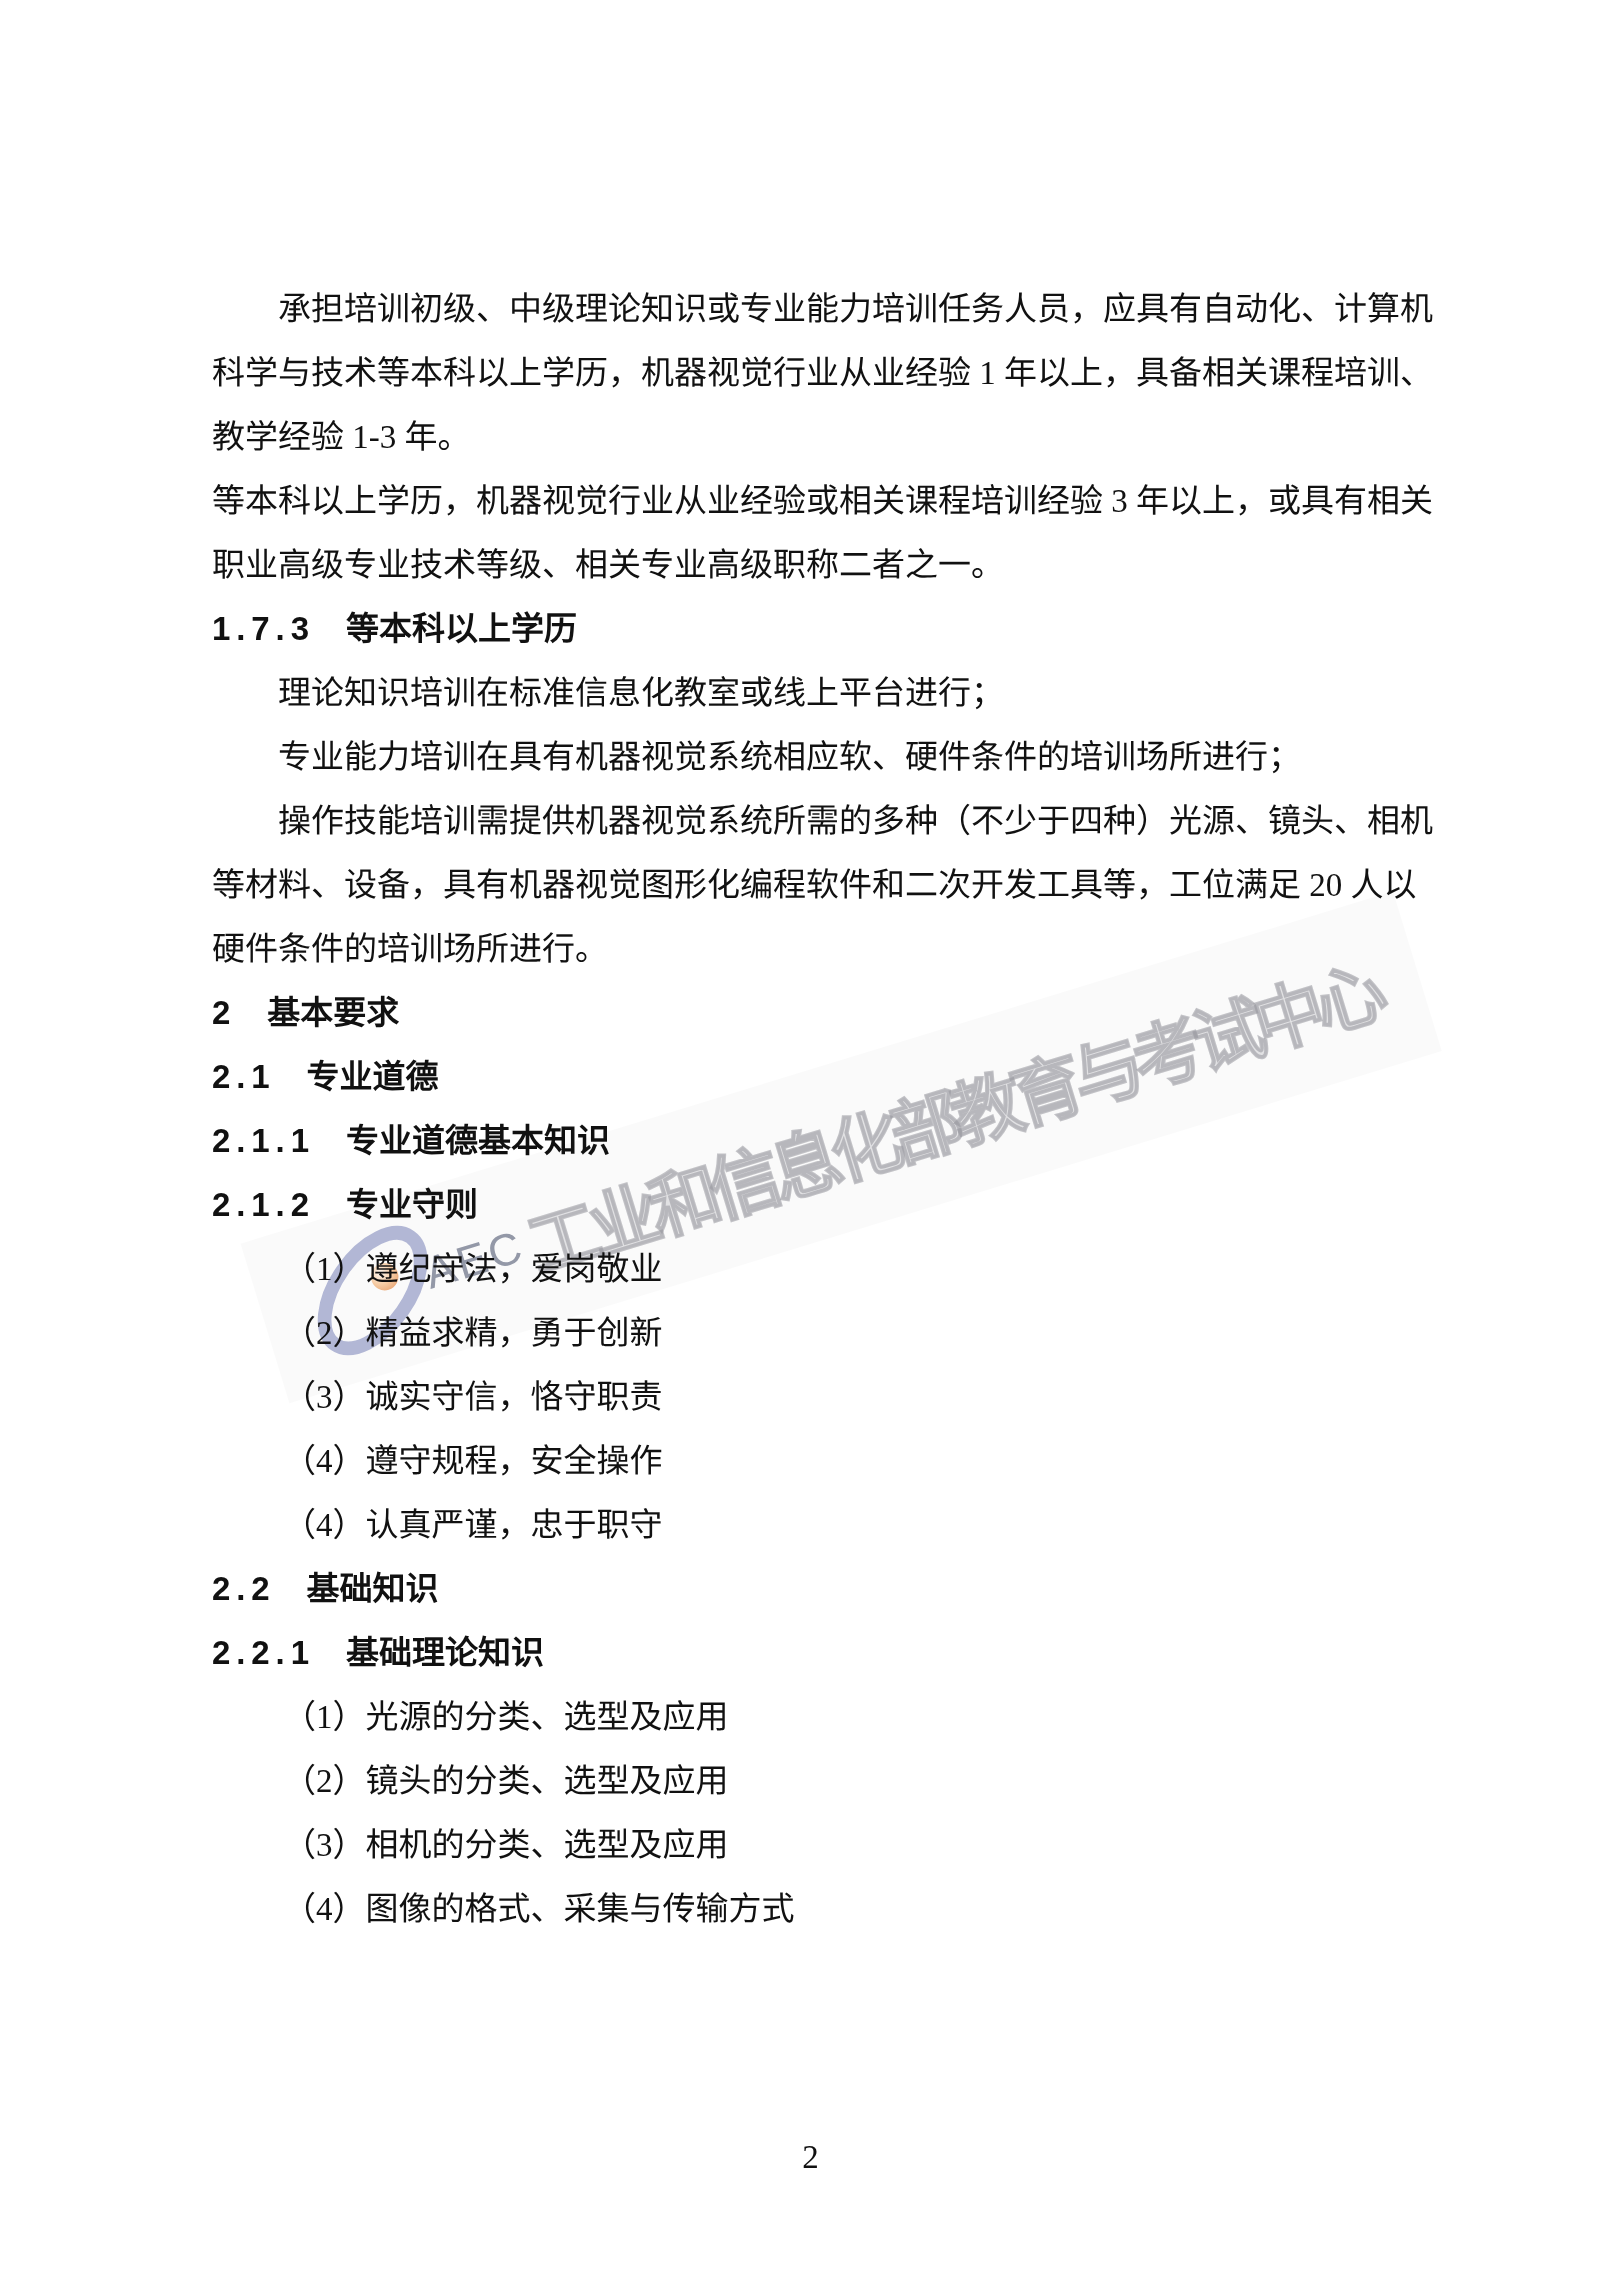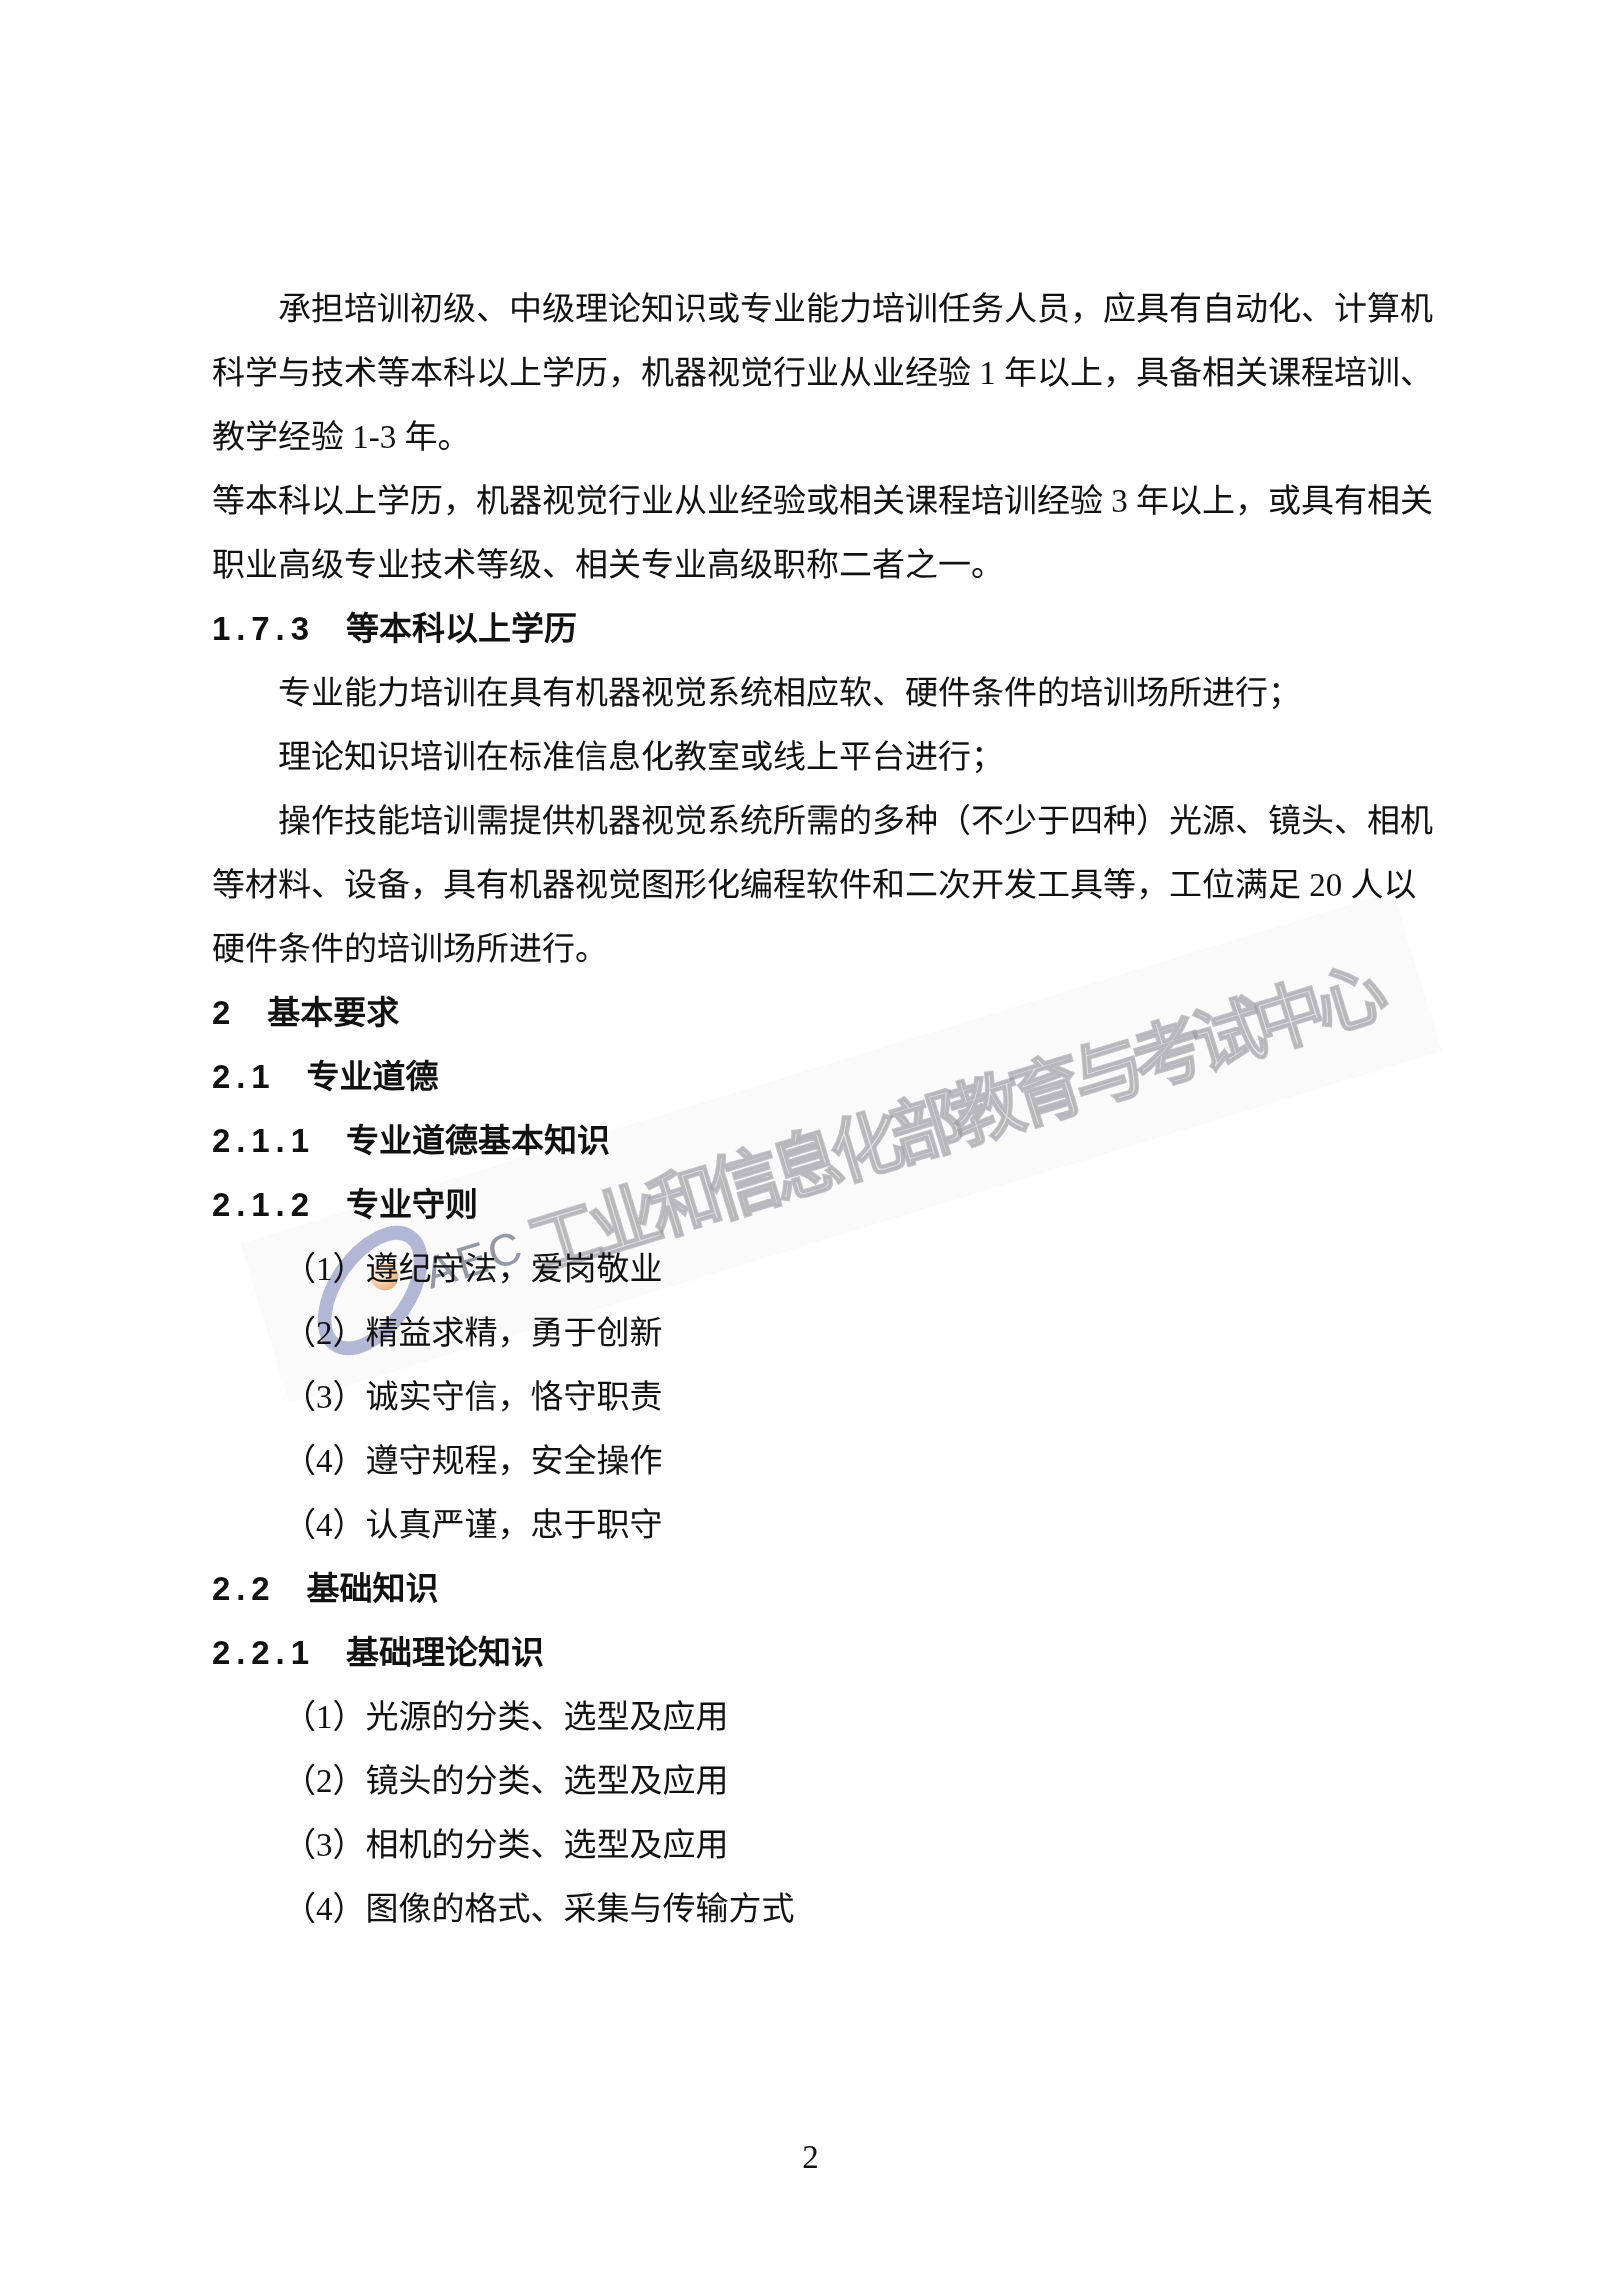--- a/index.html
+++ b/index.html
@@ -108,25 +108,25 @@
     <div>
       <div class="line">等本科以上学历，机器视觉行业从业经验或相关课程培训经验 3 年以上，或具有相关</div>
       <div class="line">职业高级专业技术等级、相关专业高级职称二者之一。</div>
     </div>
 
     <div class="heading">
       <span class="hnum">1.7.3</span><span>等本科以上学历</span>
     </div>
 
     <div>
-      <div class="line first">专业能力培训在具有机器视觉系统相应软、硬件条件的培训场所进行；</div>
+      <div class="line first">理论知识培训在标准信息化教室或线上平台进行；</div>
     </div>
 
     <div>
-      <div class="line first">理论知识培训在标准信息化教室或线上平台进行；</div>
+      <div class="line first">专业能力培训在具有机器视觉系统相应软、硬件条件的培训场所进行；</div>
     </div>
 
     <div>
       <div class="line first">操作技能培训需提供机器视觉系统所需的多种（不少于四种）光源、镜头、相机</div>
       <div class="line">等材料、设备，具有机器视觉图形化编程软件和二次开发工具等，工位满足 20 人以</div>
       <div class="line">硬件条件的培训场所进行。</div>
     </div>
 
     <div class="heading">
       <span class="hnum">2</span><span>基本要求</span>

